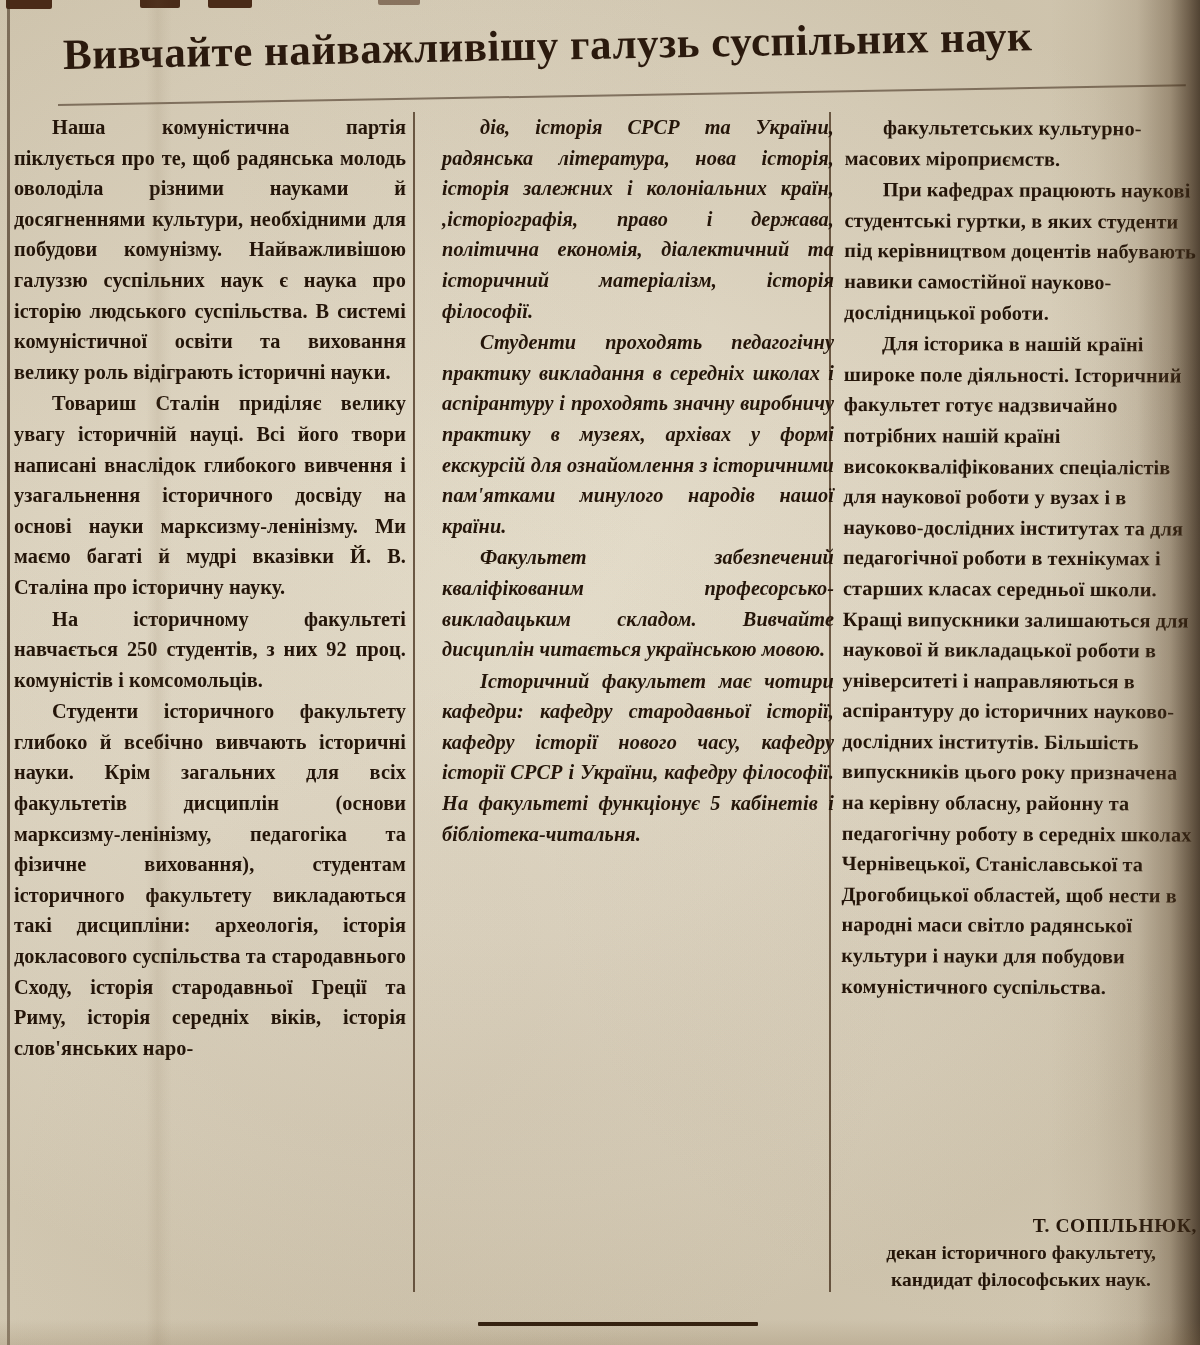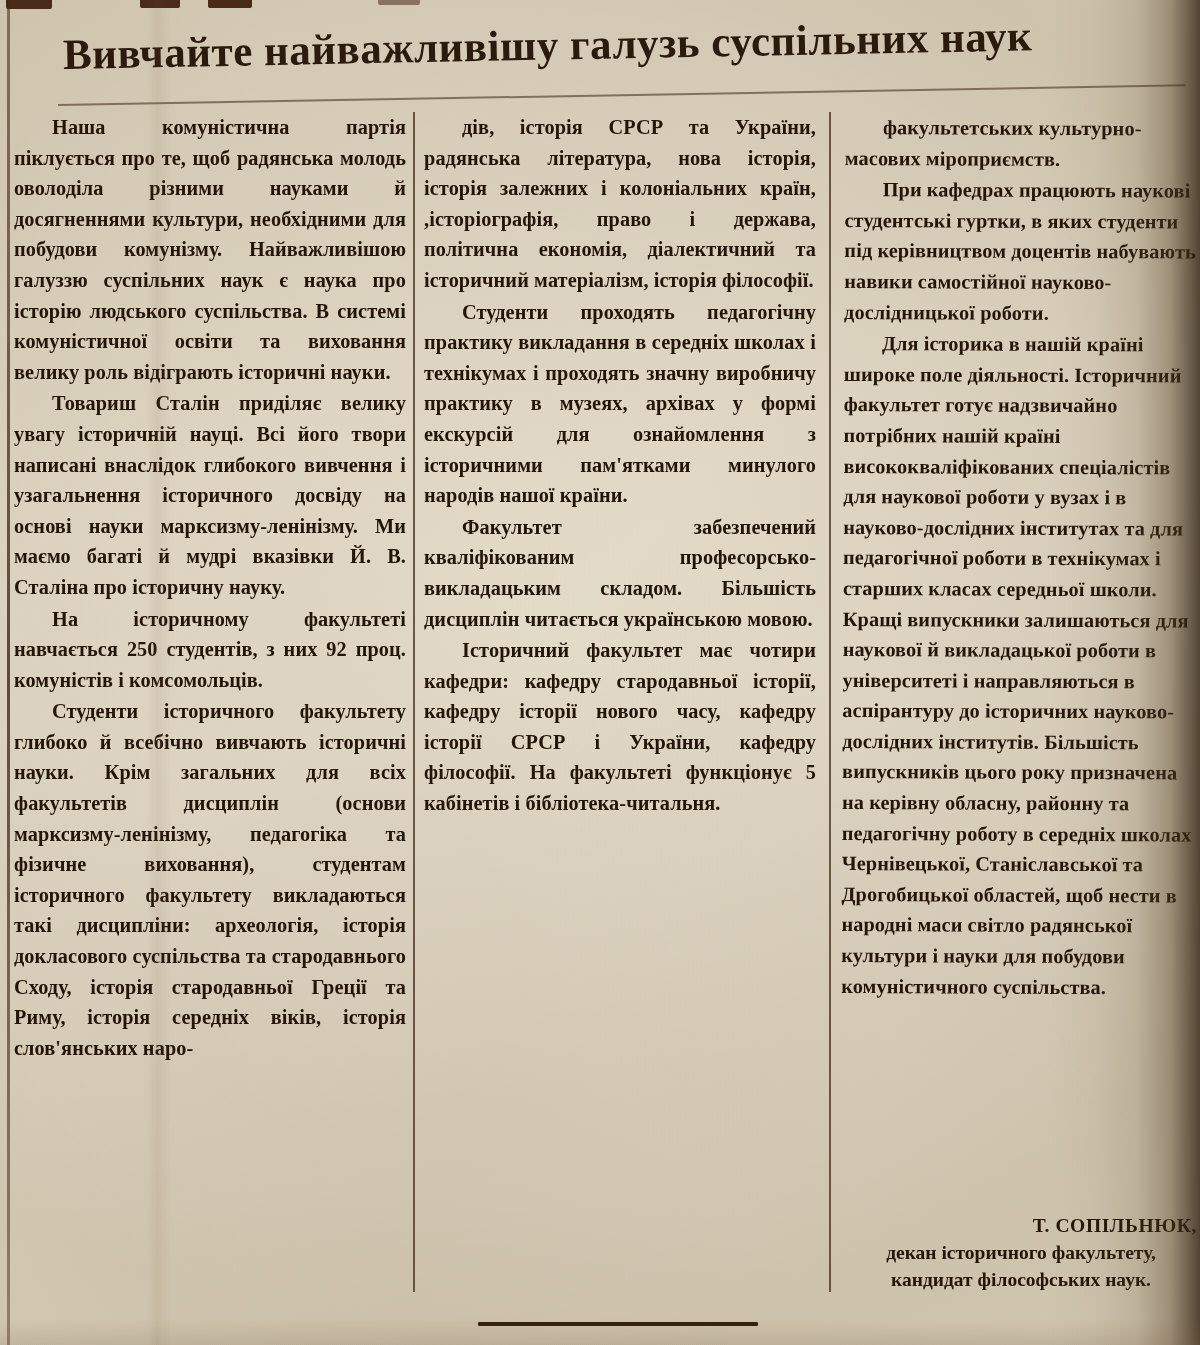--- a/index.html
+++ b/index.html
@@ -83,21 +83,21 @@
     position:absolute;top:0;
     font-family:"Liberation Serif", serif;
     font-size:20.3px;
     line-height:30.6px;
     color:#241509;
     text-align:justify;
     text-justify:inter-word;
     -webkit-hyphens:none;hyphens:none;
   }
   #col1{left:14px;width:392px;}
-  #col2{left:424px;width:392px;}
+  #col2{left:442px;width:392px;font-style:italic;}
   #col3{left:845px;width:352px;}
 
   .col p{margin:0 0 1px 0;text-indent:38px;}
   .col p:last-child{margin-bottom:0;}
 
   
   .col p{font-weight:bold;letter-spacing:.1px;}
 
   
   #col3{
@@ -169,22 +169,22 @@
 
     <div class="col" id="col1">
       <p>Наша комуністична партія піклується про те, щоб радянська молодь оволоділа різними науками й досягненнями культури, необхідними для побудови комунізму. Найважливішою галуззю суспільних наук є наука про історію людського суспільства. В системі комуністичної освіти та виховання велику роль відіграють історичні науки.</p>
       <p>Товариш Сталін приділяє велику увагу історичній науці. Всі його твори написані внаслідок глибокого вивчення і узагальнення історичного досвіду на основі науки марксизму-ленінізму. Ми маємо багаті й мудрі вказівки Й. В. Сталіна про історичну науку.</p>
       <p>На історичному факультеті навчається 250 студентів, з них 92 проц. комуністів і комсомольців.</p>
       <p>Студенти історичного факультету глибоко й всебічно вивчають історичні науки. Крім загальних для всіх факультетів дисциплін (основи марксизму-ленінізму, педагогіка та фізичне виховання), студентам історичного факультету викладаються такі дисципліни: археологія, історія докласового суспільства та стародавнього Сходу, історія стародавньої Греції та Риму, історія середніх віків, історія слов'янських наро-</p>
     </div>
 
     <div class="col" id="col2">
       <p>дів, історія СРСР та України, радянська література, нова історія, історія залежних і колоніальних країн, ,історіографія, право і держава, політична економія, діалектичний та історичний матеріалізм, історія філософії.</p>
-      <p>Студенти проходять педагогічну практику викладання в середніх школах і технікумах і проходять значну виробничу практику в музеях, архівах у формі екскурсій для ознайомлення з історичними пам'ятками минулого народів нашої країни.</p>
-      <p>Факультет забезпечений кваліфікованим професорсько-викладацьким складом. Більшість дисциплін читається українською мовою.</p>
+      <p>Студенти проходять педагогічну практику викладання в середніх школах і аспірантуру і проходять значну виробничу практику в музеях, архівах у формі екскурсій для ознайомлення з історичними пам'ятками минулого народів нашої країни.</p>
+      <p>Факультет забезпечений кваліфікованим професорсько-викладацьким складом. Вивчайте дисциплін читається українською мовою.</p>
       <p>Історичний факультет має чотири кафедри: кафедру стародавньої історії, кафедру історії нового часу, кафедру історії СРСР і України, кафедру філософії. На факультеті функціонує 5 кабінетів і бібліотека-читальня.</p>
     </div>
 
     <div class="col" id="col3">
       <p>факультетських культурно-масових міроприємств.</p>
       <p>При кафедрах працюють наукові студентські гуртки, в яких студенти під керівництвом доцентів набувають навики самостійної науково-дослідницької роботи.</p>
       <p>Для історика в нашій країні широке поле діяльності. Історичний факультет готує надзвичайно потрібних нашій країні висококваліфікованих спеціалістів для наукової роботи у вузах і в науково-дослідних інститутах та для педагогічної роботи в технікумах і старших класах середньої школи. Кращі випускники залишаються для наукової й викладацької роботи в університеті і направляються в аспірантуру до історичних науково-дослідних інститутів. Більшість випускників цього року призначена на керівну обласну, районну та педагогічну роботу в середніх школах Чернівецької, Станіславської та Дрогобицької областей, щоб нести в народні маси світло радянської культури і науки для побудови комуністичного суспільства.</p>
     </div>
 
   </div>

